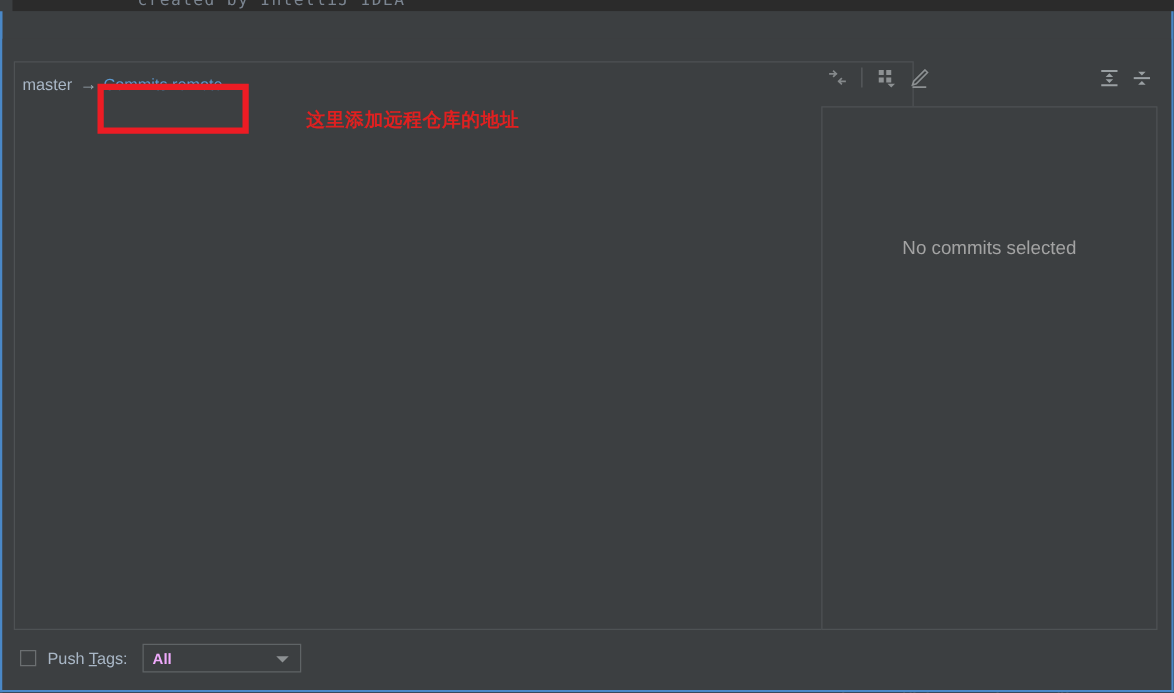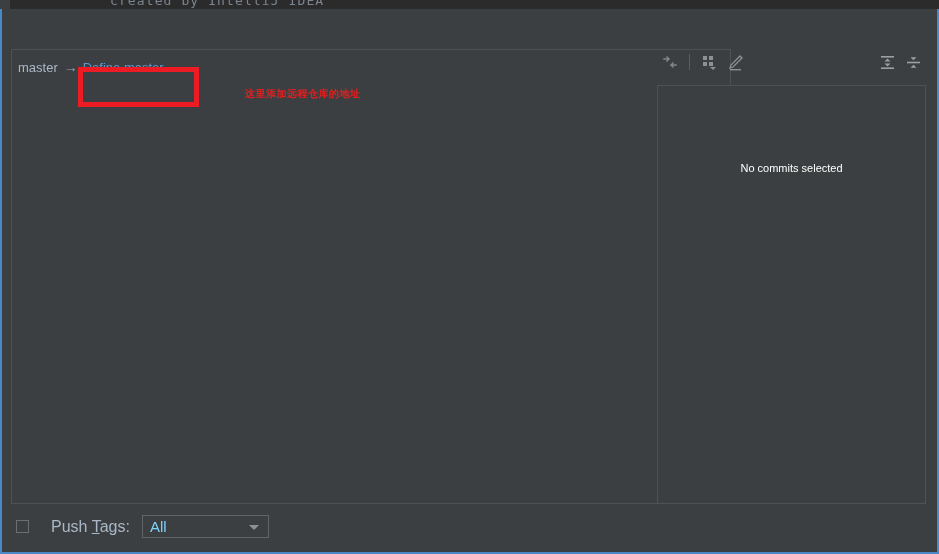--- a/index.html
+++ b/index.html
@@ -165,21 +165,21 @@
     width: 121px;
     height: 40px;
     border: 5px solid #ed1c24;
     box-sizing: border-box;
     pointer-events: none;
   }
   .annot-text {
     position: absolute;
     left: 243px;
     top: 56px;
-    font-size: 10px;
+    font-size: 15px;
     color: #e02020;
     font-weight: bold;
     letter-spacing: 0.5px;
     font-family: "DejaVu Sans", sans-serif;
     white-space: nowrap;
   }
 
   
   .right-toolbar {
     position: absolute;
@@ -212,64 +212,65 @@
     width: 269px;
     height: 419px;
     background: #3c3f41;
     border: 1px solid #4e5254;
     box-sizing: border-box;
     display: flex;
     align-items: flex-start;
     justify-content: center;
   }
   .no-commits {
-    margin-top: 76px;
-    font-size: 11px;
-    color: #ffffff;
+    margin-top: 104px;
+    font-size: 15px;
+    color: #a3a3a3;
   }
 
   
   .options-row {
     position: absolute;
     left: 14px;
     top: 484px;
     display: flex;
     align-items: center;
   }
   .checkbox {
     width: 13px; height: 13px;
     border: 1px solid #6b6f71;
     background: #3c3f41;
     box-sizing: border-box;
     cursor: pointer;
     flex: none;
   }
   .options-label {
-    margin-left: 22px;
+    margin-left: 9px;
     margin-right: 12px;
-    font-size: 16px;
+    font-size: 13px;
     color: #a9b7c6;
     white-space: nowrap;
   }
   .options-label u { text-decoration: underline; }
   .combo {
     width: 127px;
     height: 23px;
     background: #3c3f41;
     border: 1px solid #5f6466;
     box-sizing: border-box;
     display: flex;
     align-items: center;
     cursor: pointer;
     position: relative;
   }
   .combo-value {
-    font-size: 15px;
-    color: #7dd3fc;
+    font-size: 12px;
+    color: #f0abfc;
     padding-left: 7px;
+    font-weight: bold;
   }
   .combo-arrow {
     position: absolute;
     right: 9px;
     top: 50%;
     margin-top: -2px;
     width: 0; height: 0;
     border-left: 5px solid transparent;
     border-right: 5px solid transparent;
     border-top: 5px solid #8d9193;
@@ -299,21 +300,21 @@
 
   <div class="window">
 
 
     <div class="body">
 
       <div class="left-panel">
         <div class="branch-row">
           <span class="branch-local">master</span>
           <span class="branch-arrow">→</span>
-          <span class="branch-remote-link">Define master</span>
+          <span class="branch-remote-link">Commits remote</span>
         </div>
       </div>
 
       <div class="annot-box"></div>
       <div class="annot-text">这里添加远程仓库的地址</div>
 
       <div class="right-toolbar">
 
         <div class="tb-btn">
           <svg width="16" height="16" viewBox="0 0 16 16">

